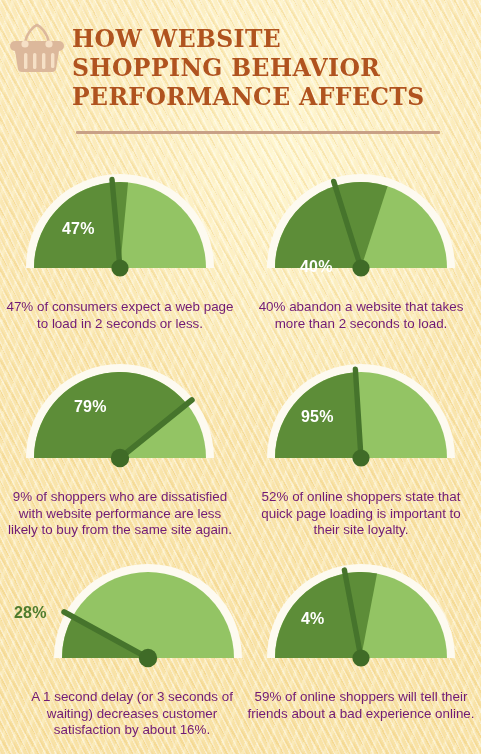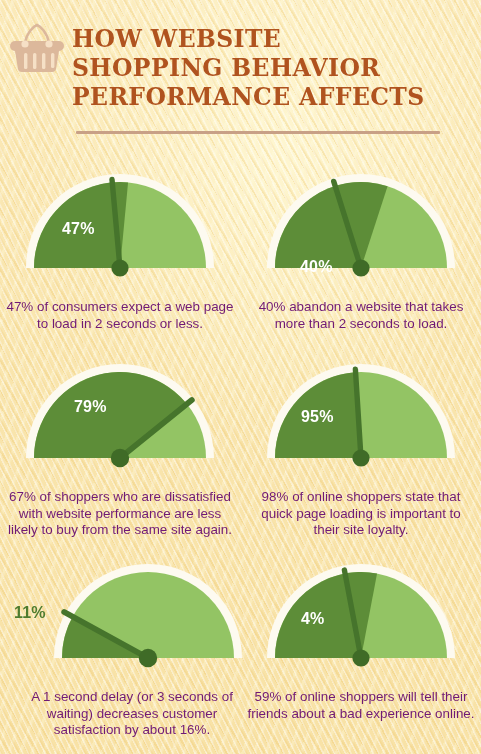--- a/index.html
+++ b/index.html
@@ -200,51 +200,51 @@
         <g>
           <path d="M6 100 A94 94 0 0 1 194 100 Z" fill="#fdfaf0"></path>
           <path d="M14 100 A86 86 0 0 1 186 100 Z" fill="#93c464"></path>
           <path d="M14 100 A86 86 0 0 1 167.92 47.35 L100 100 Z" fill="#5d8d38"></path>
           <line x1="100" y1="100" x2="171.8" y2="42.0" stroke="#46742c" stroke-width="5.8" stroke-linecap="round"></line>
           <circle cx="100" cy="100" r="9.2" fill="#3f6b27"></circle>
         </g>
       </svg>
       <div class="gauge-value" style="left:54px; top:40px;">79%</div>
     </div>
-    <div class="caption">67% of shoppers who are dissatisfied with website performance are less likely to buy from the same site again.</div>
+    <div class="caption">9% of shoppers who are dissatisfied with website performance are less likely to buy from the same site again.</div>
   </div>
 
   <div class="gauge-cell" style="left:241px; top:358px;">
     <div class="gauge-wrap">
       <svg viewBox="0 0 200 112" width="200" height="112">
         <g>
           <path d="M6 100 A94 94 0 0 1 194 100 Z" fill="#fdfaf0"></path>
           <path d="M14 100 A86 86 0 0 1 186 100 Z" fill="#93c464"></path>
           <path d="M14 100 A86 86 0 0 1 94.60 14.17 L100 100 Z" fill="#5d8d38"></path>
           <line x1="100" y1="100" x2="94.4" y2="11.3" stroke="#46742c" stroke-width="5.4" stroke-linecap="round"></line>
           <circle cx="100" cy="100" r="8.6" fill="#3f6b27"></circle>
         </g>
       </svg>
       <div class="gauge-value" style="left:40px; top:50px;">95%</div>
     </div>
-    <div class="caption">98% of online shoppers state that quick page loading is important to their site loyalty.</div>
+    <div class="caption">52% of online shoppers state that quick page loading is important to their site loyalty.</div>
   </div>
 
   <div class="gauge-cell" style="left:0px; top:558px;">
     <div class="gauge-wrap" style="margin:0 0 0 48px;">
       <svg viewBox="0 0 200 112" width="200" height="112">
         <g>
           <path d="M6 100 A94 94 0 0 1 194 100 Z" fill="#fdfaf0"></path>
           <path d="M14 100 A86 86 0 0 1 186 100 Z" fill="#93c464"></path>
           <path d="M14 100 A86 86 0 0 1 24.74 58.42 L100 100 Z" fill="#5d8d38"></path>
           <line x1="100" y1="100" x2="16.2" y2="54.0" stroke="#46742c" stroke-width="5.8" stroke-linecap="round"></line>
           <circle cx="100" cy="100" r="9.2" fill="#3f6b27"></circle>
         </g>
       </svg>
-      <div class="gauge-value outside" style="left:-34px; top:46px;">11%</div>
+      <div class="gauge-value outside" style="left:-34px; top:46px;">28%</div>
     </div>
     <div class="caption" style="padding-left:30px;">A 1 second delay (or 3 seconds of waiting) decreases customer satisfaction by about 16%.</div>
   </div>
 
   <div class="gauge-cell" style="left:241px; top:558px;">
     <div class="gauge-wrap">
       <svg viewBox="0 0 200 112" width="200" height="112">
         <g>
           <path d="M6 100 A94 94 0 0 1 194 100 Z" fill="#fdfaf0"></path>
           <path d="M14 100 A86 86 0 0 1 186 100 Z" fill="#93c464"></path>

